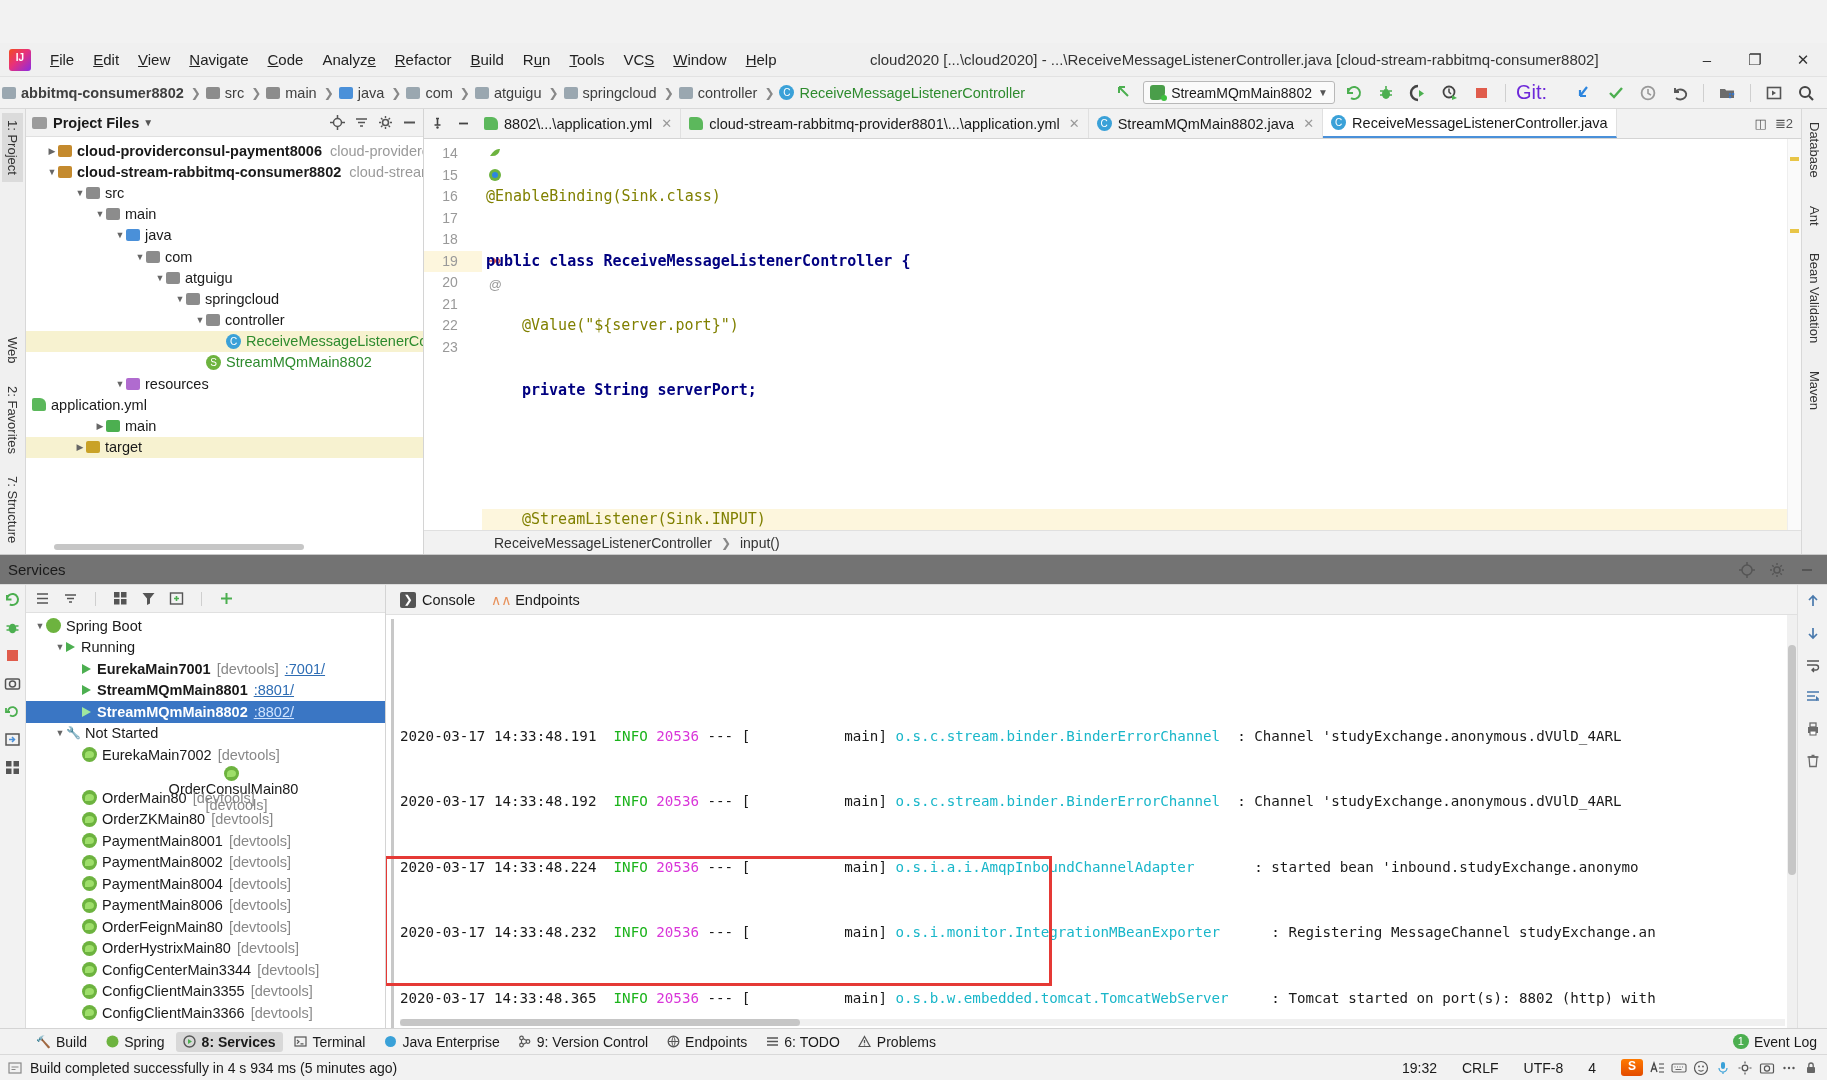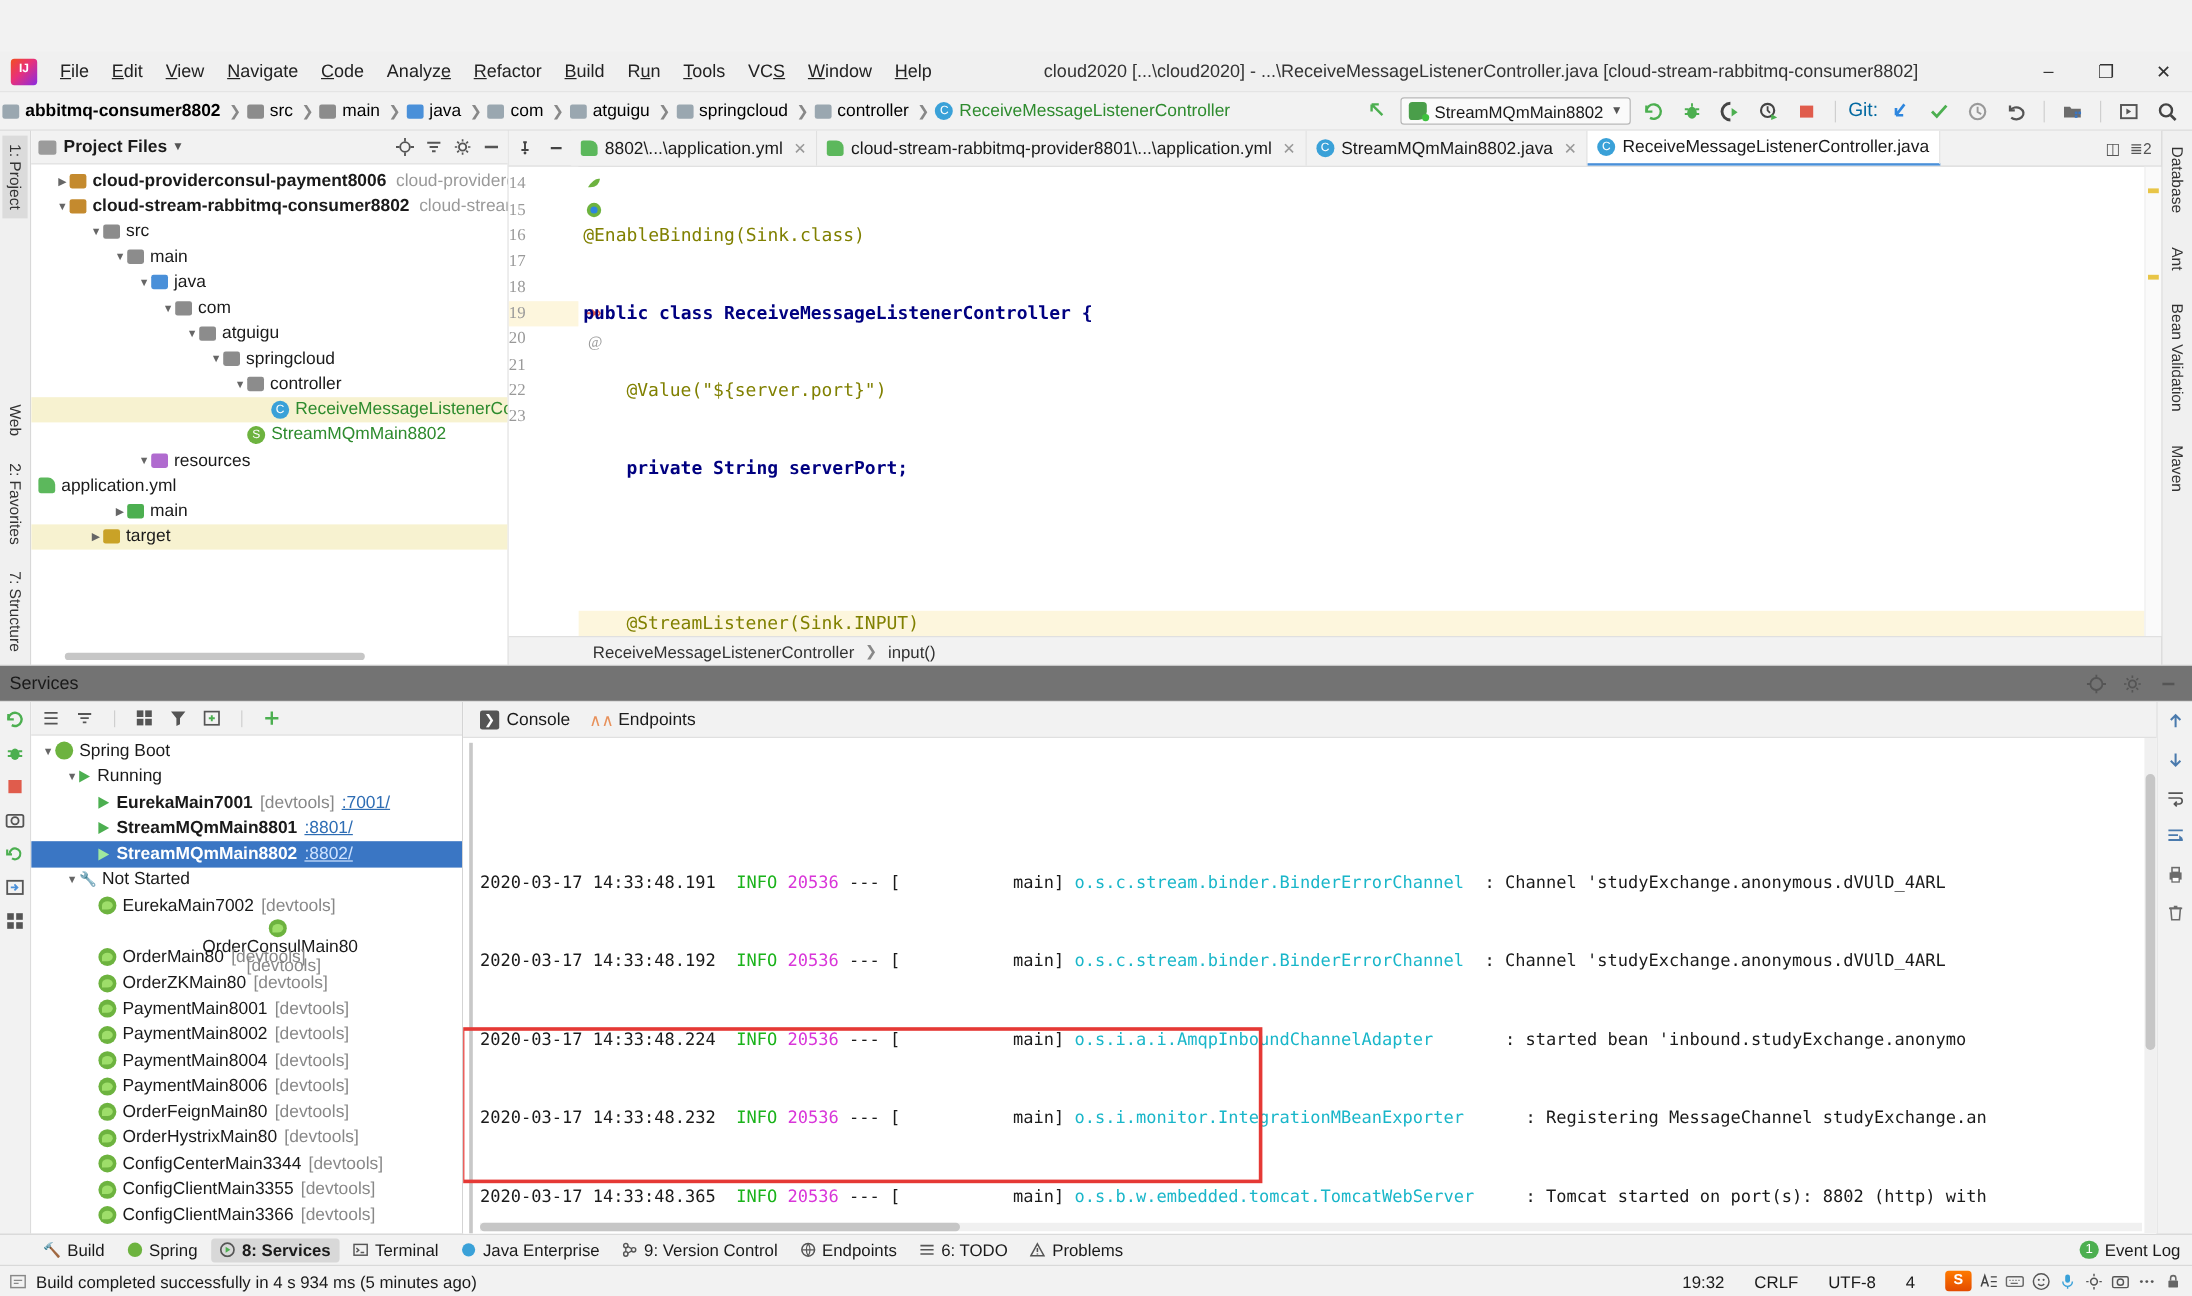--- a/index.html
+++ b/index.html
@@ -25,39 +25,39 @@
   .win-title { flex:1; text-align:center; font-size:15px; color:#333; white-space:nowrap; overflow:hidden;
                text-overflow:ellipsis; padding:0 20px;}
   .win-btns { display:flex; align-items:center; flex:none; }
   .win-btns div { width:48px; height:34px; display:flex; align-items:center; justify-content:center;
                   font-size:15px; color:#333;}
 
   
   .navbar { height:32px; background:#f2f2f2; display:flex; align-items:center; border-bottom:1px solid #d8d8d8;
             padding-left:0px; flex:none;}
   .crumbs { display:flex; align-items:center; white-space:nowrap; overflow:hidden;}
-  .crumb { display:flex; align-items:center; padding:2px 4px 2px 2px; font-size:14.5px; color:#000000;}
+  .crumb { display:flex; align-items:center; padding:2px 4px 2px 2px; font-size:14.5px; color:#404040;}
   .crumb.bold{font-weight:bold;}
   .crumb .ficon{ width:14px;height:12px;border-radius:2px;margin-right:5px;flex:none;}
   .fic-folder{background:#8c8c8c;}
   .fic-folder2{background:#4a90d9;}
   .fic-pkg{background:#9aa7b0;}
   .chev { color:#888; font-size:12px; margin:0 3px; }
   .classdot{width:15px;height:15px;border-radius:50%;background:#3aa1d8;color:#fff;font-size:10px;
             display:inline-flex;align-items:center;justify-content:center;margin-right:5px;flex:none;
             font-family:"Liberation Sans",sans-serif;}
   .crumb.cls{color:#2e8b2e;}
   .nav-right{ margin-left:auto; display:flex; align-items:center; gap:6px; padding-right:8px;}
   .runcfg { display:flex; align-items:center; gap:6px; border:1px solid #b8b8b8; background:#fafafa;
             height:23px; padding:0 6px; border-radius:3px; font-size:14px;}
   .runcfg .gicon{width:15px;height:15px;background:#4a9e4a;border-radius:3px 3px 7px 3px;position:relative;}
   .runcfg .gicon::after{content:"";position:absolute;bottom:-1px;right:-2px;width:6px;height:6px;border-radius:50%;background:#3ec13e;}
   .tbtn{width:26px;height:26px;display:flex;align-items:center;justify-content:center;border-radius:3px;cursor:default;}
   .sep{width:1px;height:18px;background:#cfcfcf;margin:0 4px;}
-  .gitlbl{font-size:16px;color:#0369a1;margin-right:0;}
+  .gitlbl{font-size:20px;color:#6d28d9;margin-right:18px;}
 
   
   .main { flex:1; display:flex; min-height:0; }
   .leftbar { width:26px; background:#f0f0f0; border-right:1px solid #d8d8d8; flex:none;
              display:flex; flex-direction:column; justify-content:space-between; align-items:center; padding:4px 0;}
   .vtab { writing-mode:vertical-rl; font-size:13px; color:#333; padding:7px 3px; white-space:nowrap;}
   .vtab.active{background:#dbdbdb;}
   .rightbar { width:26px; background:#f0f0f0; border-left:1px solid #d8d8d8; flex:none;
               display:flex; flex-direction:column; align-items:center; padding:6px 0; gap:14px;}
 
@@ -94,22 +94,22 @@
         white-space:nowrap;background:#f2f2f2;}
   .etab.active{background:#fff;border-bottom:2px solid #4a90d9;}
   .etab .x{color:#999;font-size:13px;margin-left:3px;}
   .etab .yml{width:14px;height:13px;background:#5cb85c;border-radius:2px 6px 2px 2px;flex:none;}
   .etab .javaic{width:15px;height:15px;border-radius:50%;background:#3aa1d8;color:#fff;font-size:10px;
                 display:inline-flex;align-items:center;justify-content:center;flex:none;}
   .tabsrow .spacer{flex:1;}
   .tabsrow .rgt{display:flex;align-items:center;gap:8px;padding-right:8px;color:#555;font-size:13px;}
 
   .codearea{flex:1;display:flex;min-height:0;position:relative;background:#fff;}
-  .gutter{width:58px;background:#fff;flex:none;font-family:Liberation Serif, serif;font-size:14px;color:#999;
-          text-align:left;padding-top:4px;}
+  .gutter{width:58px;background:#fff;flex:none;font-family:Liberation Sans, sans-serif;font-size:14px;color:#999;
+          text-align:center;padding-top:4px;}
   .gl{height:21.5px;line-height:21.5px;padding-right:6px;position:relative;}
   .gl.hl{background:#fdf6dd;}
   .code{flex:1;font-family:"DejaVu Sans Mono",monospace;font-size:15px;padding-top:4px;overflow:hidden;
         white-space:pre;line-height:21.5px;position:relative;}
   .cl{height:21.5px;line-height:21.5px;padding-left:4px;}
   .cl.hl{background:#fdf6dd;}
   .kw{color:#000080;font-weight:bold;}
   .ann{color:#808000;}
   .sel{background:#a5cdff;}
 

